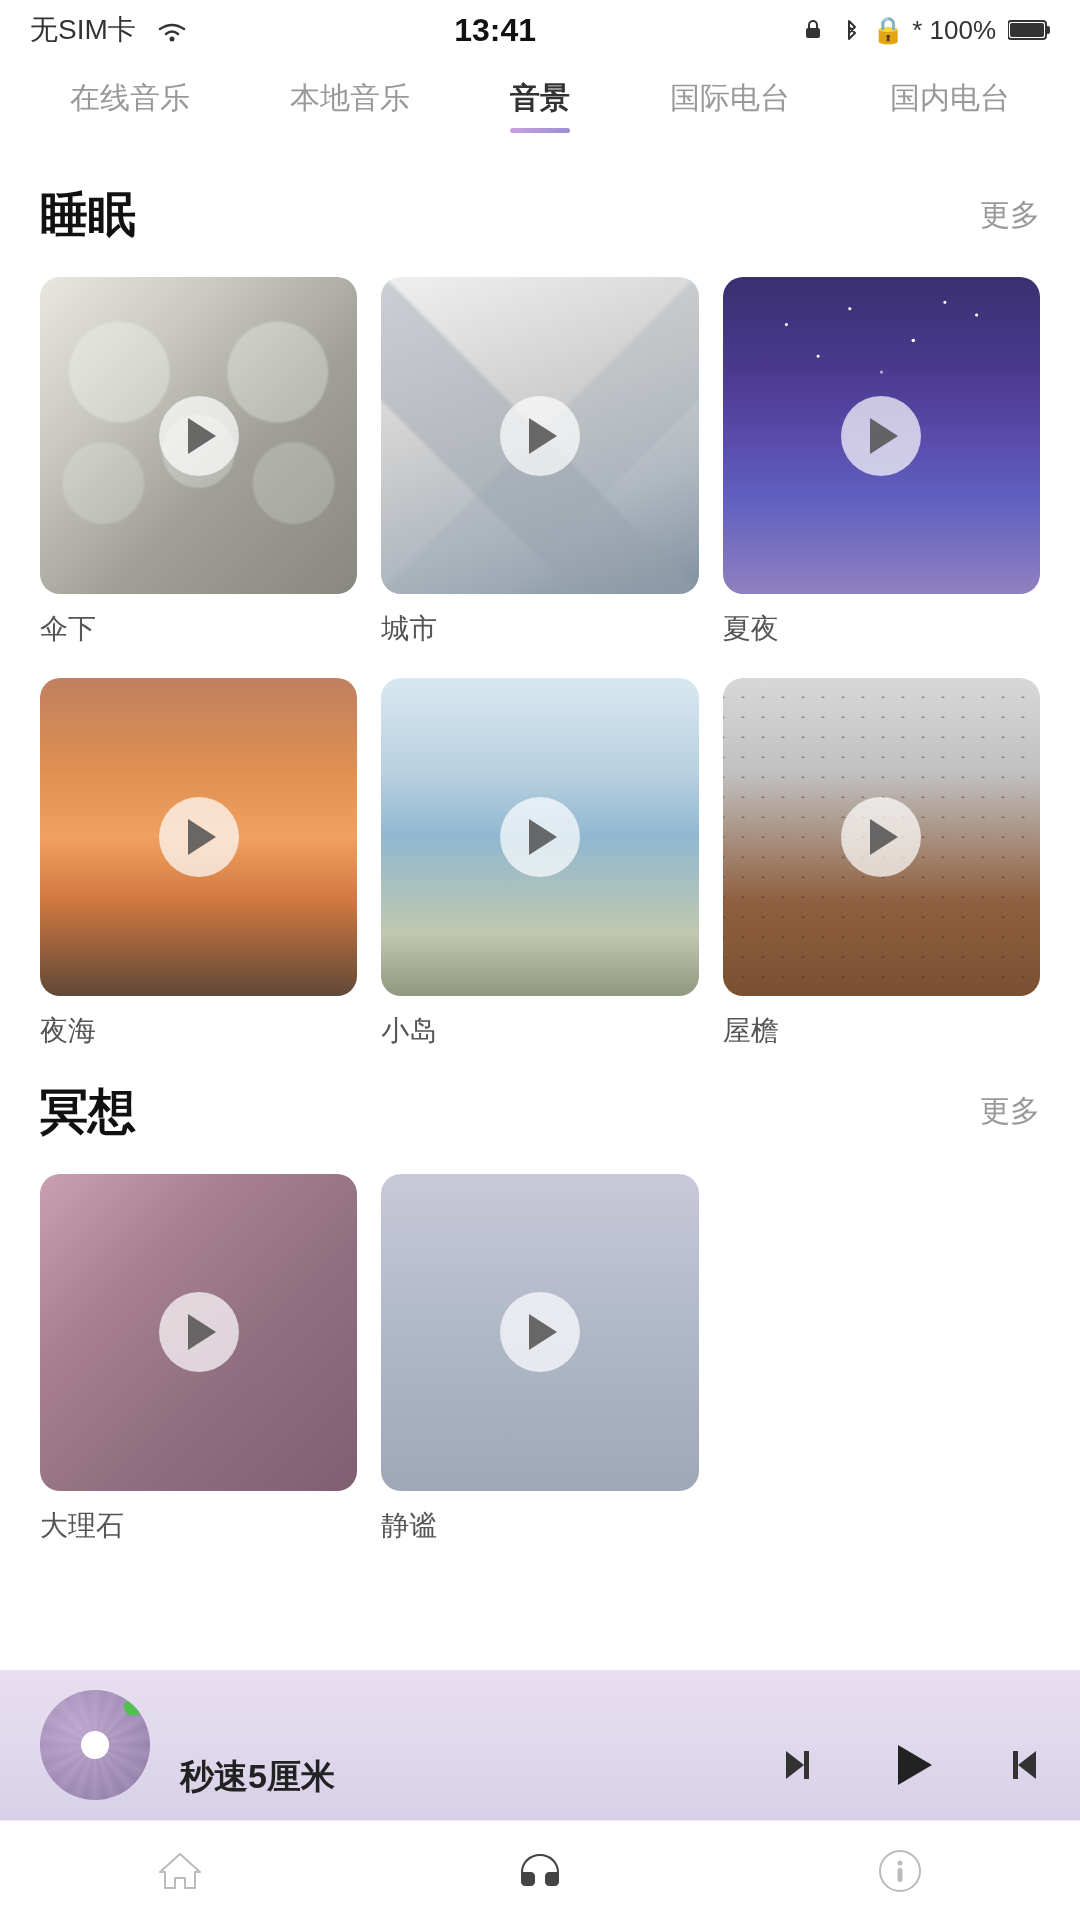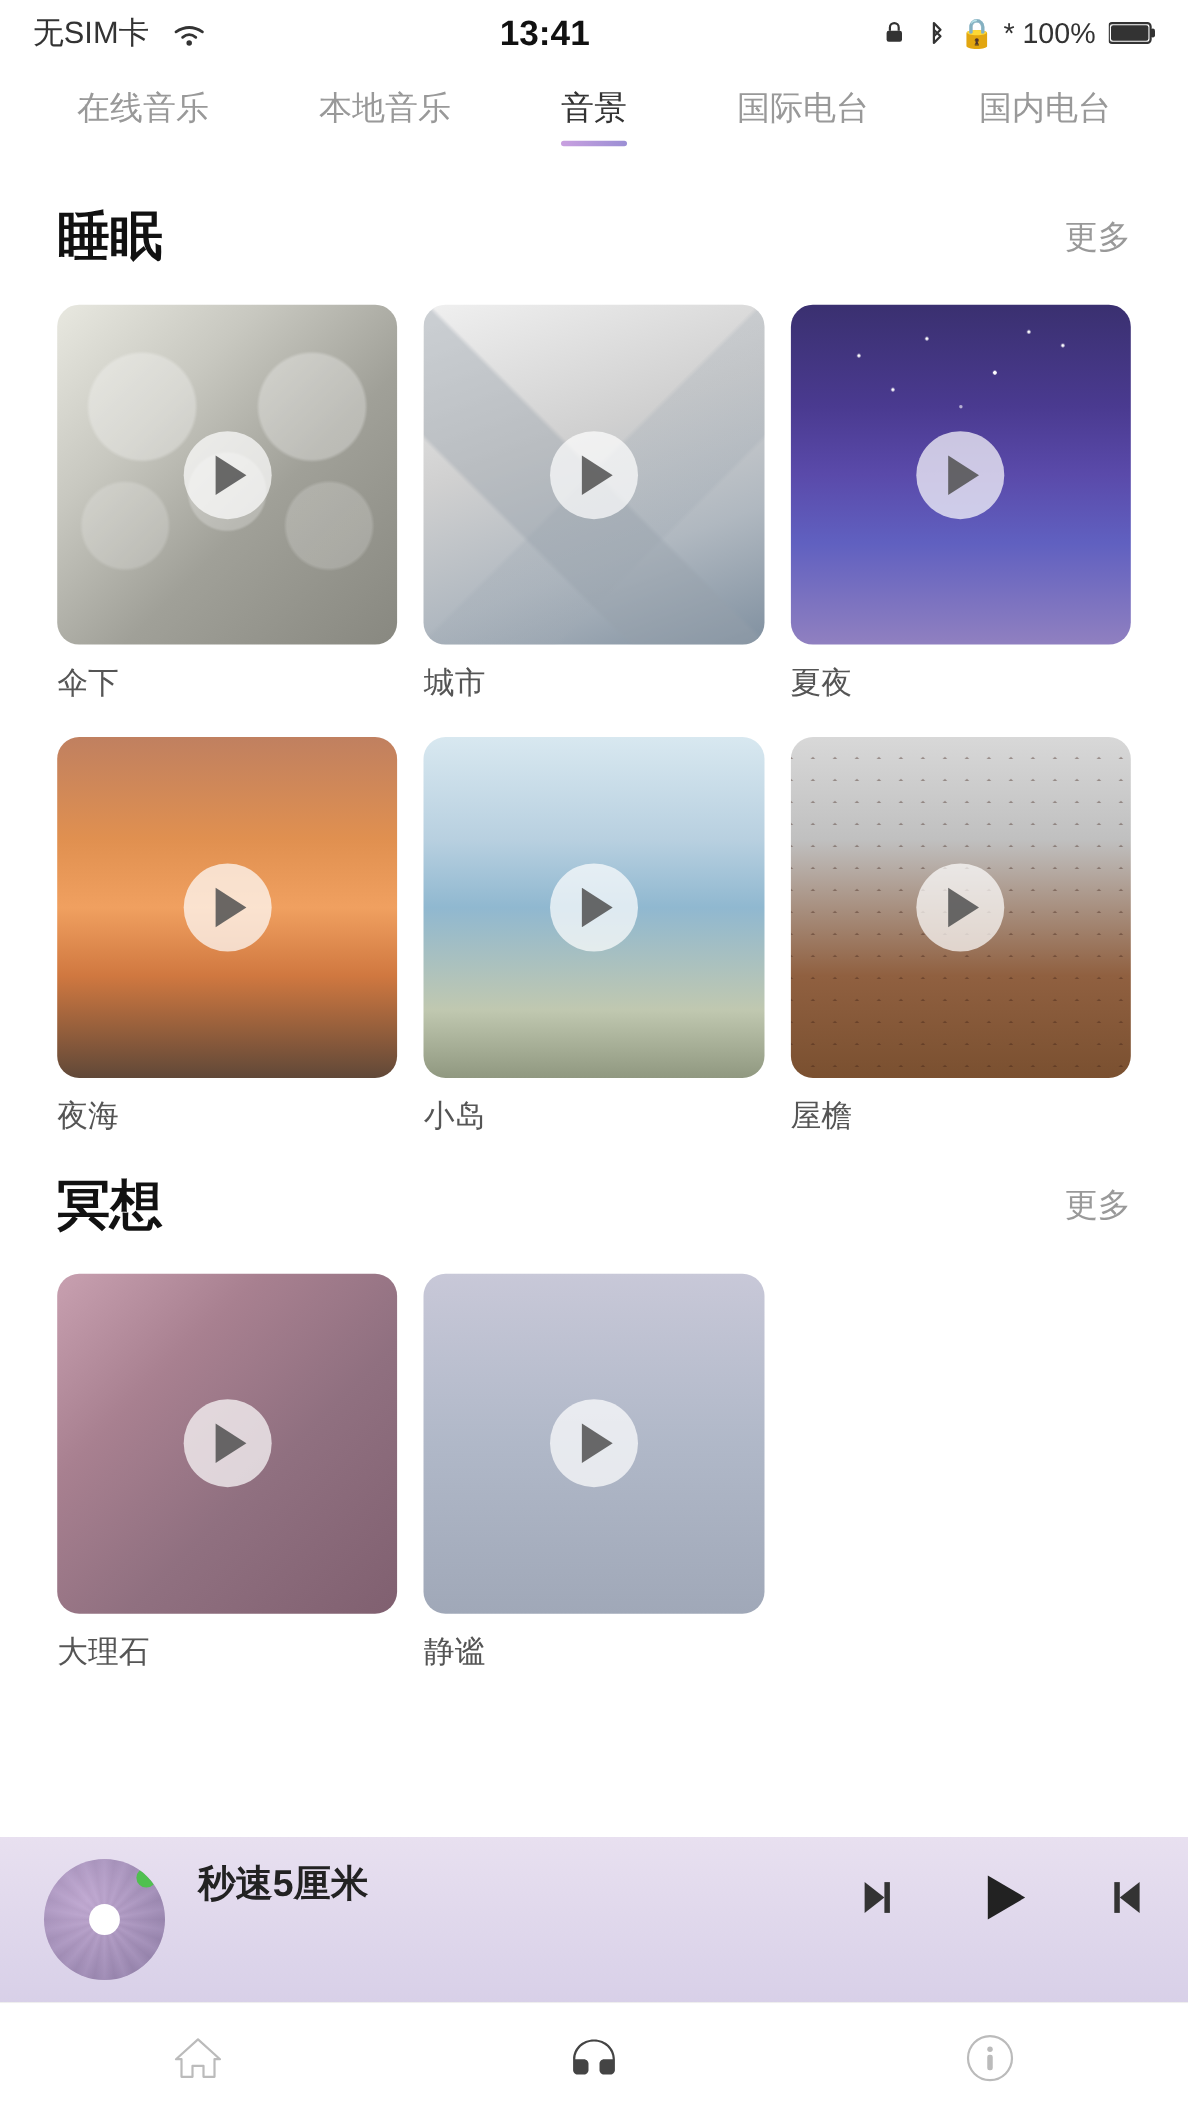--- a/index.html
+++ b/index.html
@@ -51,37 +51,37 @@
     }
     .tab-item {
       font-size: 30px;
       color: #999;
       padding-bottom: 14px;
       cursor: pointer;
       position: relative;
     }
     .tab-item.active {
       color: #333;
-      font-weight: 400;
+      font-weight: 700;
     }
     .tab-item.active::after {
       content: '';
       position: absolute;
       bottom: 0;
       left: 50%;
       transform: translateX(-50%);
       width: 60px;
       height: 5px;
       background: linear-gradient(90deg, #c9a0e0, #9b8fd4);
       border-radius: 3px;
     }
 
     
     .content {
-      padding: 20px 52px 200px;
+      padding: 20px 40px 200px;
     }
 
     
     .section-header {
       display: flex;
       justify-content: space-between;
       align-items: center;
       margin: 30px 0 30px;
     }
     .section-title {
@@ -225,21 +225,21 @@
 
     
     .player-bar {
       position: fixed;
       bottom: 100px;
       left: 0;
       width: 1080px;
       background: linear-gradient(180deg, #e8e0f0 0%, #d8d0e8 100%);
       padding: 20px 40px;
       display: flex;
-      align-items: flex-start;
+      align-items: flex-end;
       gap: 30px;
       z-index: 100;
     }
     .player-album {
       width: 110px;
       height: 110px;
       border-radius: 50%;
       background: radial-gradient(circle at 35% 35%, #c8b0d8, #8878a0);
       position: relative;
       flex-shrink: 0;

